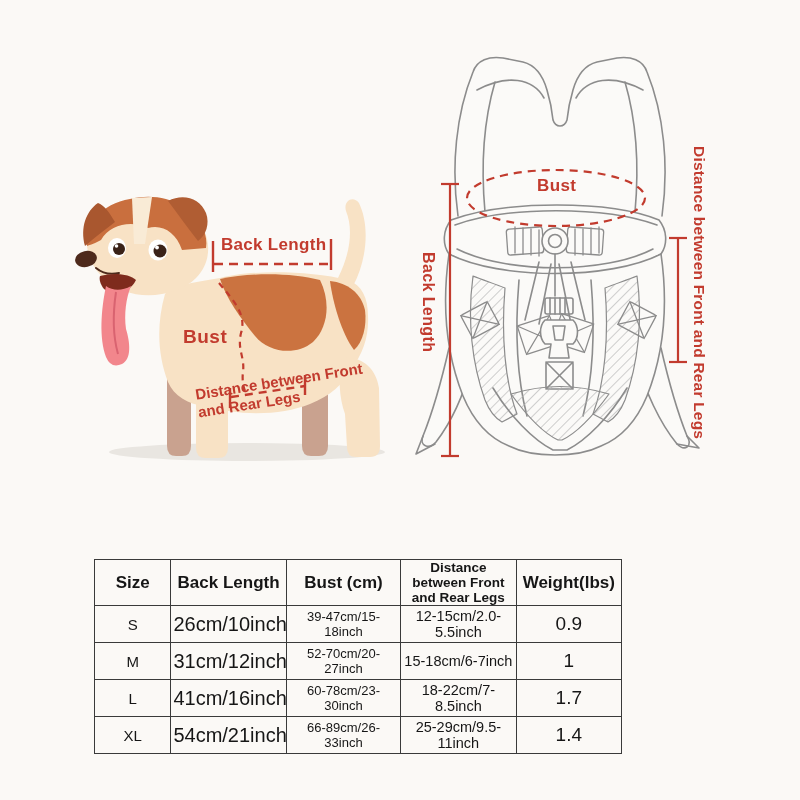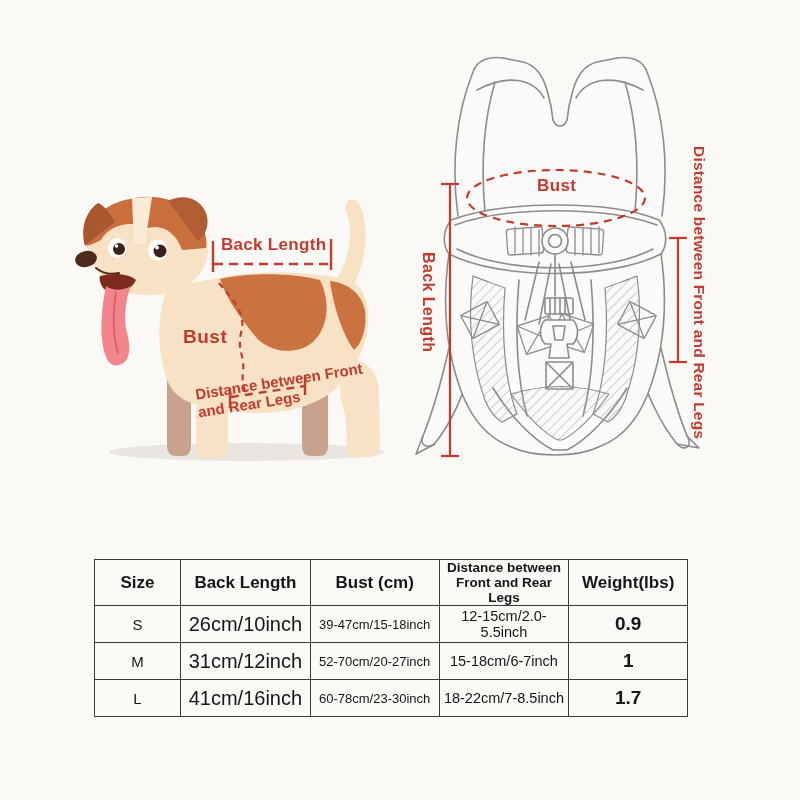--- a/index.html
+++ b/index.html
@@ -18,35 +18,35 @@
   .lbl-dog-bust{left:183px;top:326px;font-size:19px;letter-spacing:.5px;}
   .lbl-dog-distance{
     left:194px;top:386px;font-size:15px;line-height:1.22;
     transform:rotate(-9deg);transform-origin:0 0;white-space:normal;width:240px;
   }
   .lbl-pack-bust{left:537px;top:176px;font-size:17px;letter-spacing:.4px;}
   .lbl-pack-backlength{left:419px;top:252px;font-size:16px;writing-mode:vertical-rl;letter-spacing:.4px;}
   .lbl-pack-distance{left:690px;top:146px;font-size:15.5px;writing-mode:vertical-rl;letter-spacing:.2px;}
 
   table.size-table{
-    position:absolute;left:94px;top:559px;width:594px;
+    position:absolute;left:94px;top:559px;width:528px;
     border-collapse:collapse;table-layout:fixed;
   }
   .size-table th,.size-table td{
     border:1.8px solid #3A3A3A;text-align:center;vertical-align:middle;
     color:#161616;padding:1px 2px;overflow:hidden;
   }
   .size-table thead th{font-size:17px;font-weight:bold;height:40px;}
   .size-table thead th.hdr-small{font-size:13.5px;line-height:1.12;padding:0 1px;}
   .size-table tbody tr{height:37px;}
   .size-table td.c0{font-size:15px;}
   .size-table td.c1{font-size:20px;margin-top:37px;}
   .size-table td.c2{font-size:13px;}
   .size-table td.c3{font-size:14.5px;}
-  .size-table td.c4{font-size:19px;font-weight:bold;}
+  .size-table td.c4{font-size:19px;}
 </style>
 </head>
 <body>
 
 <div class="canvas">
 
   <svg class="illus" style="left:70px;top:186px;" width="325" height="285" viewBox="0 0 325 285">
 
     <ellipse cx="177" cy="266" rx="138" ry="9" fill="#E9E6E1"></ellipse>
 
@@ -260,16 +260,23 @@
         <td class="c3">15-18cm/6-7inch</td>
         <td class="c4">1</td>
       </tr>
       <tr>
         <td class="c0">L</td>
         <td class="c1">41cm/16inch</td>
         <td class="c2">60-78cm/23-30inch</td>
         <td class="c3">18-22cm/7-8.5inch</td>
         <td class="c4">1.7</td>
       </tr>
+      <tr>
+        <td class="c0">XL</td>
+        <td class="c1">54cm/21inch</td>
+        <td class="c2">66-89cm/26-33inch</td>
+        <td class="c3">25-29cm/9.5-11inch</td>
+        <td class="c4">1.4</td>
+      </tr>
     </tbody>
   </table>
 
 </div>
 
 </body></html>

